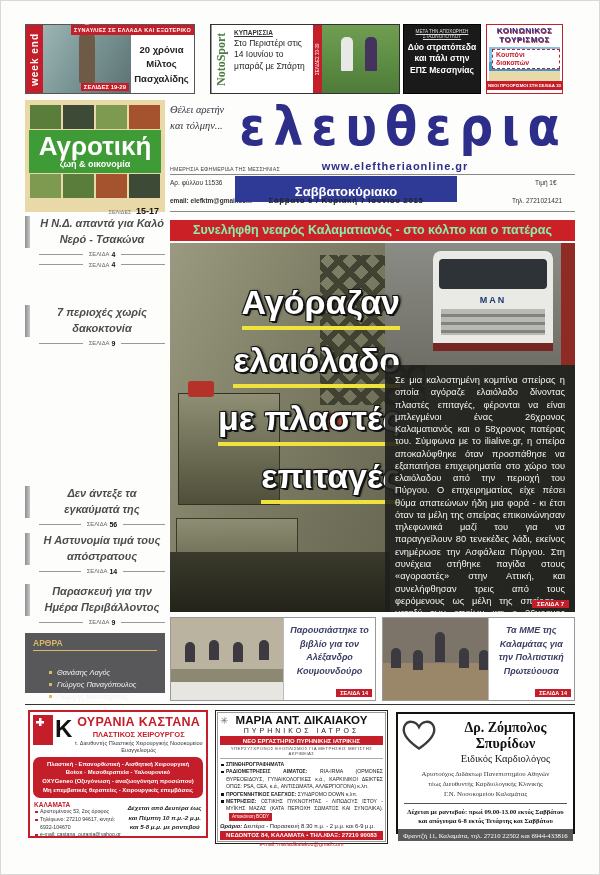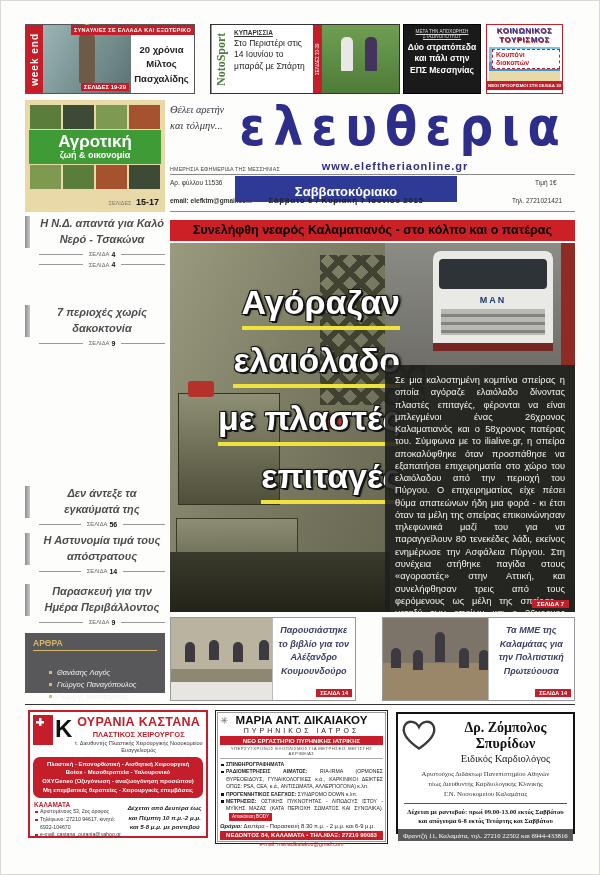--- a/index.html
+++ b/index.html
@@ -41,21 +41,21 @@
   .tour-coupon{position:absolute;left:3px;top:2px;background:#fff;border:1px dashed #c41e2a;color:#c41e2a;
                font-weight:bold;font-size:7px;line-height:1.2;padding:1px 3px;}
   .tour-strip{background:#c41e2a;color:#fff;font-size:4.4px;text-align:center;padding:2px 0;font-weight:bold;}
 
   
   .agro{left:25px;top:100px;width:140px;height:112px;background:#ead9a8;padding:4px;box-sizing:border-box;}
   .agro-grid{display:flex;height:26px;}
   .agro-grid div{flex:1;margin:1px;}
   .t1{background:#5b7d3c;} .t2{background:#3c4a36;} .t3{background:#7e9950;} .t4{background:#a5522f;}
   .agro-green{background:#3f9b35;color:#fff;text-align:center;padding:3px 0 4px;}
-  .agro-title{font-size:17px;font-weight:bold;line-height:1;}
+  .agro-title{font-size:26px;font-weight:bold;line-height:1;}
   .agro-sub{font-size:9px;font-weight:bold;}
   .agro-pages{text-align:right;padding:1px 2px 0;}
   .agro-pages .lab{font-size:5.5px;color:#777;} .agro-pages .num{font-size:9px;font-weight:bold;color:#111;}
   .motto{left:170px;top:102px;width:70px;font-family:"Liberation Serif",serif;font-style:italic;
          font-size:10.5px;color:#33343e;line-height:1.5;}
   .logo{left:212px;top:100px;width:383px;text-align:center;color:#2d2d8a;font-weight:bold;
         font-size:47px;letter-spacing:8px;line-height:1;transform:scaleY(1.12);transform-origin:top;
         font-family:"DejaVu Sans",sans-serif;}
   .daily{left:170px;top:166px;width:120px;font-size:5.3px;color:#444;letter-spacing:.2px;}
   .site{left:255px;top:160px;width:280px;text-align:center;color:#2d2d8a;font-weight:bold;font-size:11px;letter-spacing:1px;}
@@ -84,21 +84,21 @@
   .sb-photo-title{position:absolute;left:0;right:0;top:52px;text-align:center;color:#fff;font-weight:bold;
                   font-size:12.5px;line-height:1.5;text-shadow:1px 1px 2px #000,0 0 4px #000;}
   .sb-photo-tag{position:absolute;right:3px;bottom:3px;background:#c41e2a;color:#fff;font-size:6px;font-weight:bold;padding:1px 4px;}
   .arthra{left:25px;top:633px;width:140px;height:60px;position:absolute;background:#58585a;padding:5px 8px;box-sizing:border-box;}
   .arthra-title{color:#d8b96a;font-weight:bold;font-size:8.5px;border-bottom:1px solid #d8b96a;padding-bottom:2px;margin-bottom:4px;}
   .arthra ul{margin:16px;padding:0;list-style:none;}
   .arthra li{color:#f2f2f2;font-style:italic;font-size:7.5px;line-height:1.6;padding-left:8px;position:relative;}
   .arthra li:before{content:"";position:absolute;left:0;top:4px;width:3px;height:3px;background:#d8b96a;}
 
   
-  .banner{left:170px;top:220px;width:405px;position:absolute;background:#cc2027;color:#000000;text-align:center;
+  .banner{left:170px;top:220px;width:405px;position:absolute;background:#cc2027;color:#86efac;text-align:center;
           font-weight:bold;font-size:12.5px;padding:3px 0 4px;box-sizing:border-box;}
   .story{left:170px;top:243px;width:405px;height:369px;position:absolute;overflow:hidden;
          background:linear-gradient(115deg,#9a9a80 0%,#7e7e66 30%,#6a6a55 60%,#4d4d3a 100%);}
   .crate{position:absolute;left:150px;top:12px;width:105px;height:150px;opacity:.75;
          background:repeating-linear-gradient(45deg,#303022 0 6px,transparent 6px 16px),
                     repeating-linear-gradient(-45deg,#303022 0 6px,transparent 6px 16px);}
   .tin{position:absolute;background:linear-gradient(#8f8f75,#4f4f3a);border:1px solid #33331f;}
   .tinA{left:8px;top:150px;width:100px;height:110px;}
   .tinB{left:6px;top:275px;width:120px;height:80px;opacity:.9;}
   .handle{position:absolute;width:26px;height:16px;background:#b5322a;border-radius:3px;}
@@ -116,21 +116,21 @@
   .headline span{display:inline-block;color:#fff;font-weight:bold;font-size:34px;line-height:1;
                  padding-bottom:7px;margin-bottom:13px;border-bottom:4px solid #efe23c;
                  text-shadow:2px 2px 0 #141414,-1px -1px 0 #141414,1px -1px 0 #141414,-1px 1px 0 #141414,2px 0 3px #000;}
   .story-col{position:absolute;right:0;top:122px;width:190px;height:247px;background:rgba(30,30,28,.88);
              box-sizing:border-box;padding:9px 10px 16px;}
   .story-body{color:#f4f4f2;font-size:9.3px;line-height:1.32;text-align:justify;}
   .story-tag{position:absolute;right:6px;bottom:4px;background:#c41e2a;color:#fff;font-size:6px;font-weight:bold;padding:1px 5px;}
 
   
   .nbox{position:absolute;top:617px;height:84px;border:1px solid #999;background:#fff;display:flex;box-sizing:border-box;}
-  .nb1{left:170px;width:186px;} .nb2{left:382px;width:193px;}
+  .nb1{left:170px;width:206px;} .nb2{left:382px;width:193px;}
   .nb-photo{position:relative;flex:1.35;overflow:hidden;}
   .ph-conf{background:linear-gradient(#b9b39f 0 62%,#8d8872 62% 78%,#e8e6e0 78% 100%);}
   .ph-aud{background:linear-gradient(#7c7468 0 55%,#9a8668 55% 100%);}
   .fig i{position:absolute;width:10px;height:20px;border-radius:5px 5px 0 0;background:#3c3a40;}
   .nb-panel{flex:1;position:relative;border-left:1px solid #bbb;padding:6px 4px;box-sizing:border-box;}
   .nb-title{font-style:italic;font-weight:bold;color:#3a3f63;font-size:9px;line-height:1.5;text-align:center;}
   .nb-tag{position:absolute;right:3px;bottom:3px;background:#c41e2a;color:#fff;font-size:5.5px;font-weight:bold;padding:1px 4px;}
 
   .divider{left:25px;top:704px;width:550px;position:absolute;border-top:1px solid #333;}
 

